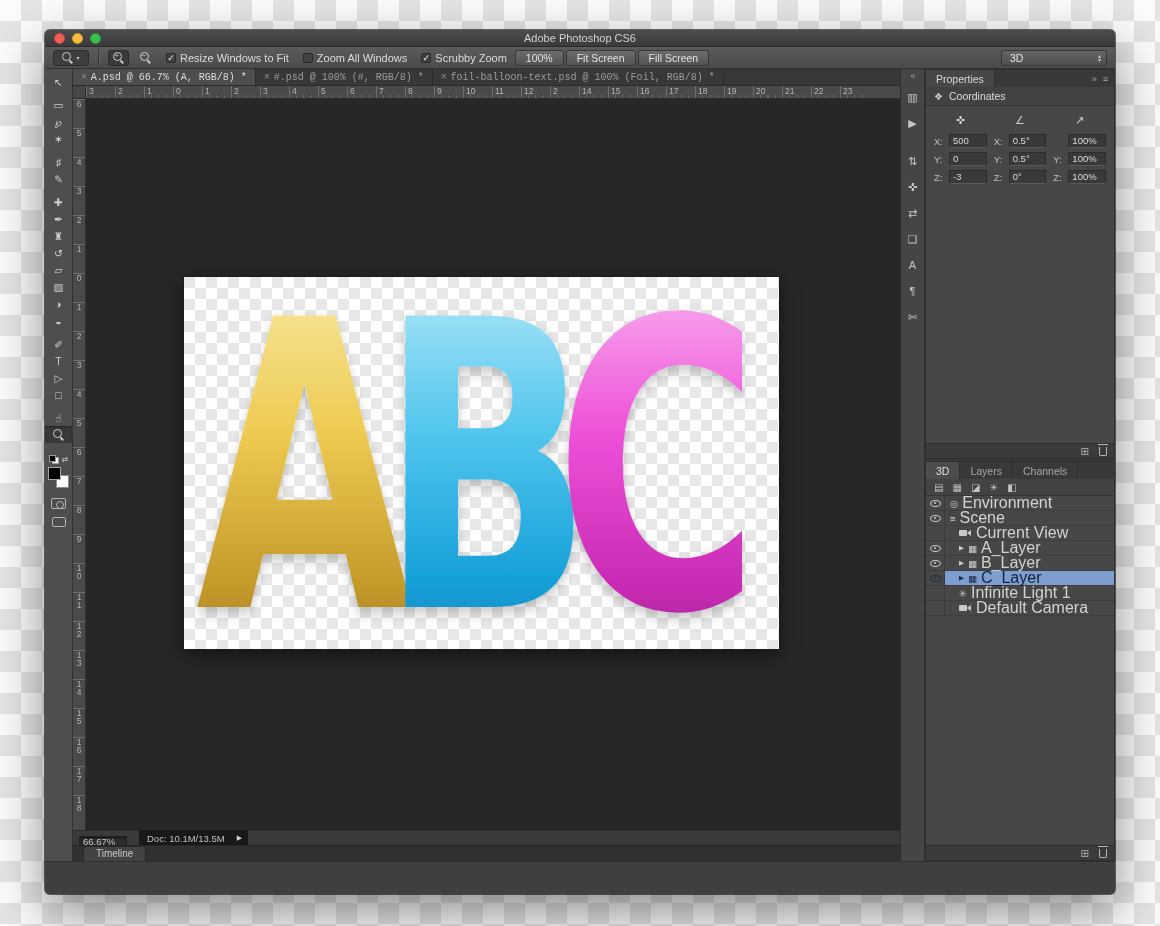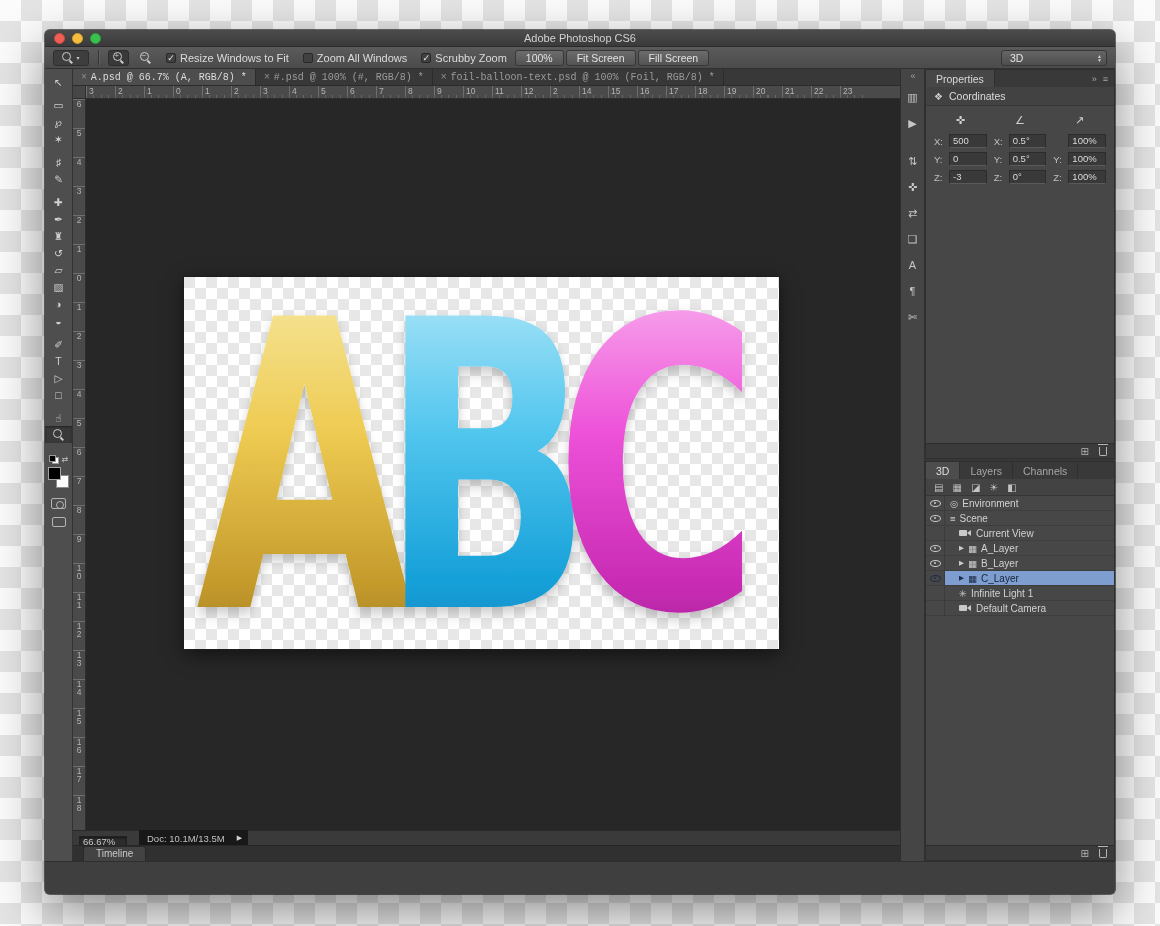--- a/index.html
+++ b/index.html
@@ -166,21 +166,21 @@
                display:flex; align-items:center; gap:9px; padding:0 8px; color:#c4c4c4; font-size:10px; }
   .scenelist { }
   .srow { --icn:#c9c9c9; height:15px; display:flex; align-items:stretch; border-bottom:1px solid #3e3e3e; }
   .eyecell { flex:0 0 19px; border-right:1px solid #3c3c3c; display:flex; align-items:center; justify-content:center; }
   .srowmain { flex:1; display:flex; align-items:center; gap:4px; padding-left:5px; min-width:0; }
   .srowmain.ind { padding-left:14px; }
   .srow.selected .srowmain { background:#7e9ecf; }
   .srow.selected { --icn:#1e2c49; }
   .disc { font-size:6.5px; color:var(--icn); }
   .sglyph { font-size:9.5px; color:var(--icn); }
-  .slabel { font-size:10px; color:#d2d2d2; white-space:nowrap; }
+  .slabel { font-size:16px; color:#d2d2d2; white-space:nowrap; }
   .srow.selected .slabel { color:#152138; }
   .eye { position:relative; width:11px; height:9px; }
   .eye::before { content:""; position:absolute; left:0; top:1.5px; width:9px; height:5px;
                  border:1px solid var(--icn,#c9c9c9); border-radius:50%; }
   .eye::after { content:""; position:absolute; left:4px; top:3.5px; width:2px; height:2px;
                 background:var(--icn,#c9c9c9); border-radius:50%; }
   .cam { position:relative; width:13px; height:9px; }
   .cam::before { content:""; position:absolute; left:0; top:1.5px; width:8px; height:6px; background:var(--icn,#c9c9c9); border-radius:1px; }
   .cam::after { content:""; position:absolute; right:1px; top:1.5px;
                 border-right:4px solid var(--icn,#c9c9c9); border-top:3px solid transparent; border-bottom:3px solid transparent; }

